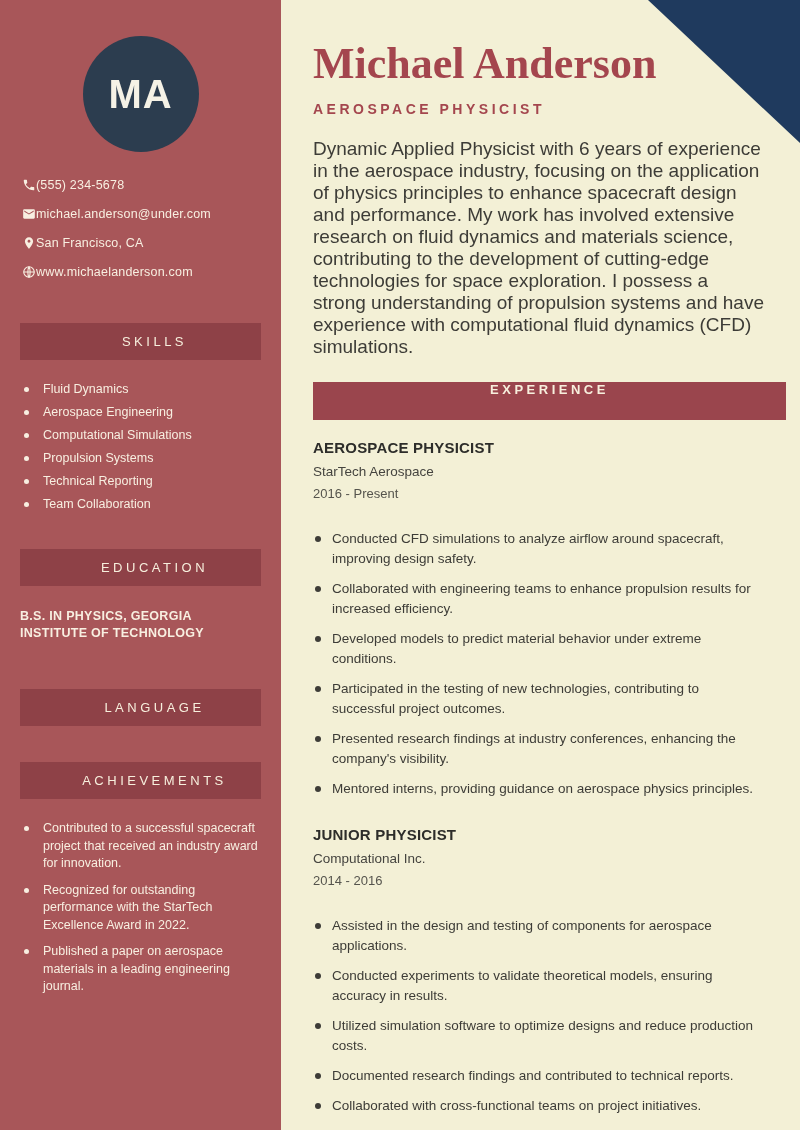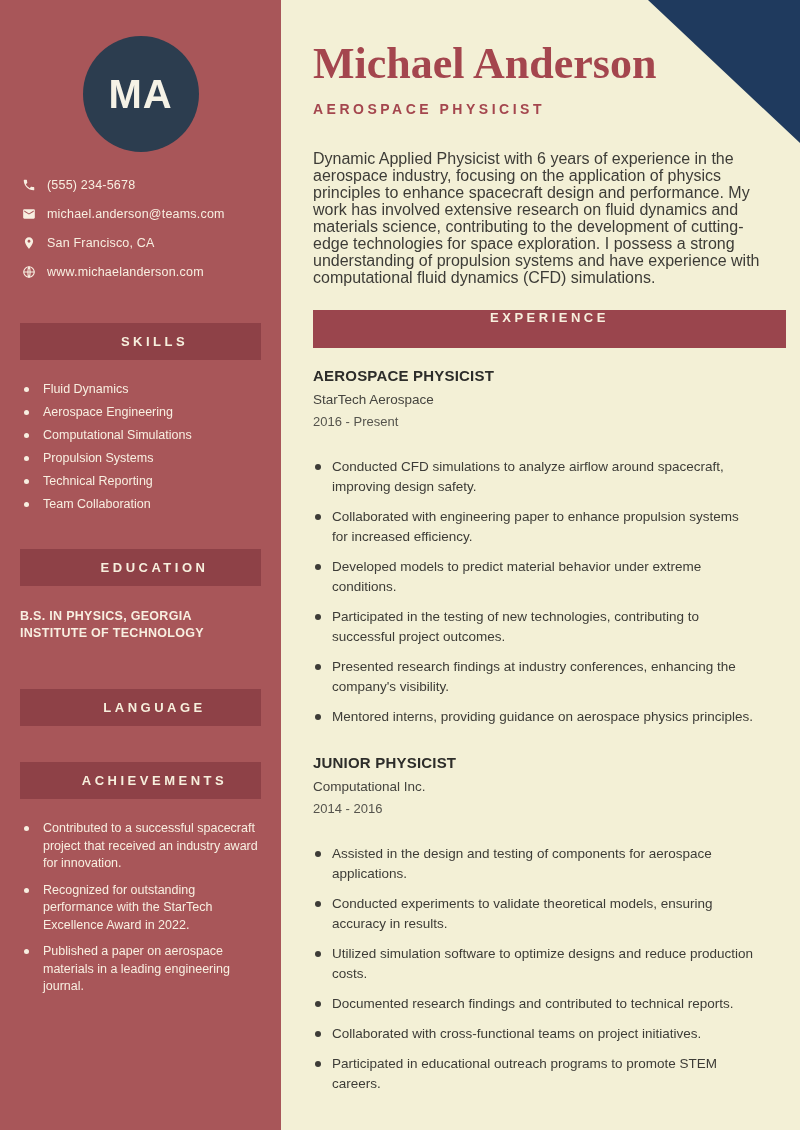--- a/index.html
+++ b/index.html
@@ -37,36 +37,35 @@
     justify-content: center;
     color: #f5f2e6;
     font-size: 40px;
     font-weight: bold;
     letter-spacing: 1px;
   }
   .contact { margin-top: 26px; padding-left: 22px; }
   .contact-row {
     display: flex;
     align-items: flex-end;
-    gap: 11px;
     margin-bottom: 15px;
   }
   .contact-row svg { flex: 0 0 14px; }
   .contact-text { font-size: 12.5px; letter-spacing: 0.2px; }
 
   .side-section-header {
     margin: 0 20px;
     height: 37px;
     background: #8e4147;
     color: #f7efdd;
     display: flex;
     align-items: center;
     justify-content: center;
     font-size: 13px;
-    font-weight: bold;
+    font-weight: normal;
     letter-spacing: 3.5px;
     padding-left: 28px;
   }
   .skills-header { margin-top: 44px; }
   .side-list { list-style: none; margin: 21px 20px 0 24px; }
   .side-list li {
     position: relative;
     padding-left: 19px;
     font-size: 12.5px;
     line-height: 16px;
@@ -121,23 +120,23 @@
     z-index: 1;
   }
   .job-subtitle {
     margin-top: 13px;
     font-size: 14px;
     font-weight: bold;
     letter-spacing: 3.5px;
     color: #a4464e;
   }
   .summary {
-    margin-top: 33px;
-    font-size: 16px;
-    line-height: 17px;
+    margin-top: 21px;
+    font-size: 19px;
+    line-height: 22px;
     color: #3d3c37;
     max-width: 452px;
   }
   .exp-bar {
     margin-top: 24px;
     height: 38px;
     background: #9a454d;
     color: #f7efdd;
     display: flex;
     align-items: flex-start;
@@ -192,21 +191,21 @@
       <div class="contact-row">
         <svg width="14" height="14" viewBox="0 0 24 24" fill="#f8efe1" aria-hidden="true">
             <path d="M6.62 10.79c1.44 2.83 3.76 5.14 6.59 6.59l2.2-2.2c.27-.27.67-.36 1.02-.24 1.12.37 2.33.57 3.57.57.55 0 1 .45 1 1V20c0 .55-.45 1-1 1-9.39 0-17-7.61-17-17 0-.55.45-1 1-1h3.5c.55 0 1 .45 1 1 0 1.25.2 2.45.57 3.57.11.35.03.74-.25 1.02l-2.2 2.2z"></path>
           </svg>
         <span class="contact-text">(555) 234-5678</span>
       </div>
       <div class="contact-row">
         <svg width="14" height="14" viewBox="0 0 24 24" fill="#f8efe1" aria-hidden="true">
             <path d="M20 4H4c-1.1 0-1.99.9-1.99 2L2 18c0 1.1.9 2 2 2h16c1.1 0 2-.9 2-2V6c0-1.1-.9-2-2-2zm0 4l-8 5-8-5V6l8 5 8-5v2z"></path>
           </svg>
-        <span class="contact-text">michael.anderson@teams.com</span>
+        <span class="contact-text">michael.anderson@under.com</span>
       </div>
       <div class="contact-row">
         <svg width="14" height="14" viewBox="0 0 24 24" fill="#f8efe1" aria-hidden="true">
             <path d="M12 2C8.13 2 5 5.13 5 9c0 5.25 7 13 7 13s7-7.75 7-13c0-3.87-3.13-7-7-7zm0 9.5c-1.38 0-2.5-1.12-2.5-2.5s1.12-2.5 2.5-2.5 2.5 1.12 2.5 2.5-1.12 2.5-2.5 2.5z"></path>
           </svg>
         <span class="contact-text">San Francisco, CA</span>
       </div>
       <div class="contact-row">
         <svg width="14" height="14" viewBox="0 0 24 24" fill="none" stroke="#f8efe1" stroke-width="2" aria-hidden="true">
             <circle cx="12" cy="12" r="9"></circle>
@@ -262,21 +261,21 @@
       <span>EXPERIENCE</span>
     </div>
 
     <section class="job">
       <div class="job-title">AEROSPACE PHYSICIST</div>
       <div class="job-company">StarTech Aerospace</div>
       <div class="job-dates">2016 - Present</div>
       <ul class="job-bullets">
 
       <li><span>Conducted CFD simulations to analyze airflow around spacecraft, improving design safety.</span></li>
-          <li><span>Collaborated with engineering paper to enhance propulsion systems for increased efficiency.</span></li>
+          <li><span>Collaborated with engineering teams to enhance propulsion results for increased efficiency.</span></li>
           <li><span>Developed models to predict material behavior under extreme conditions.</span></li>
           <li><span>Participated in the testing of new technologies, contributing to successful project outcomes.</span></li>
           <li><span>Presented research findings at industry conferences, enhancing the company's visibility.</span></li>
           <li><span>Mentored interns, providing guidance on aerospace physics principles.</span></li>
         </ul>
     </section>
 
     <section class="job">
       <div class="job-title">JUNIOR PHYSICIST</div>
       <div class="job-company">Computational Inc.</div>

